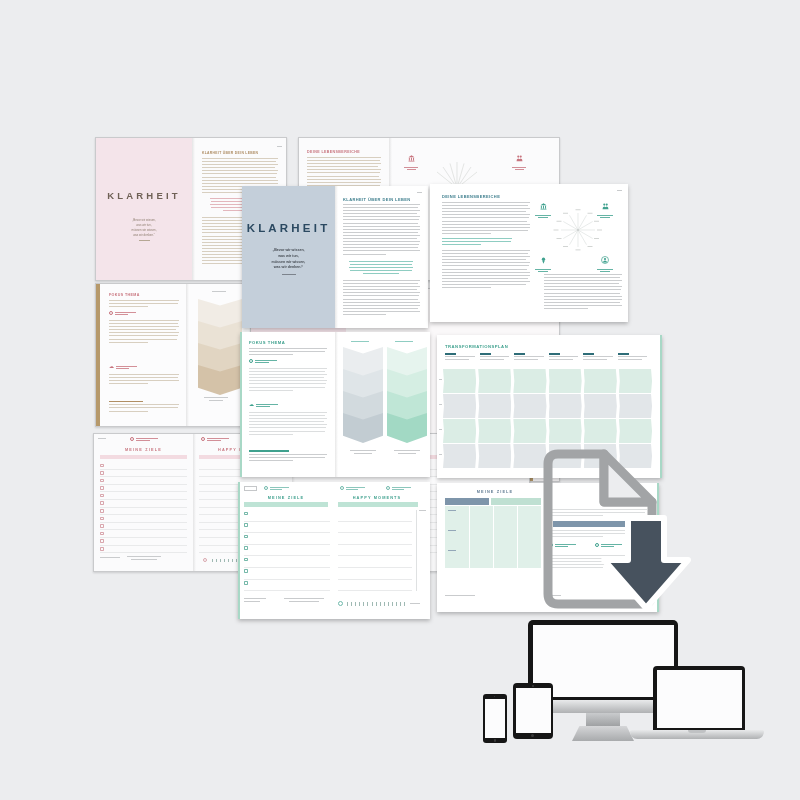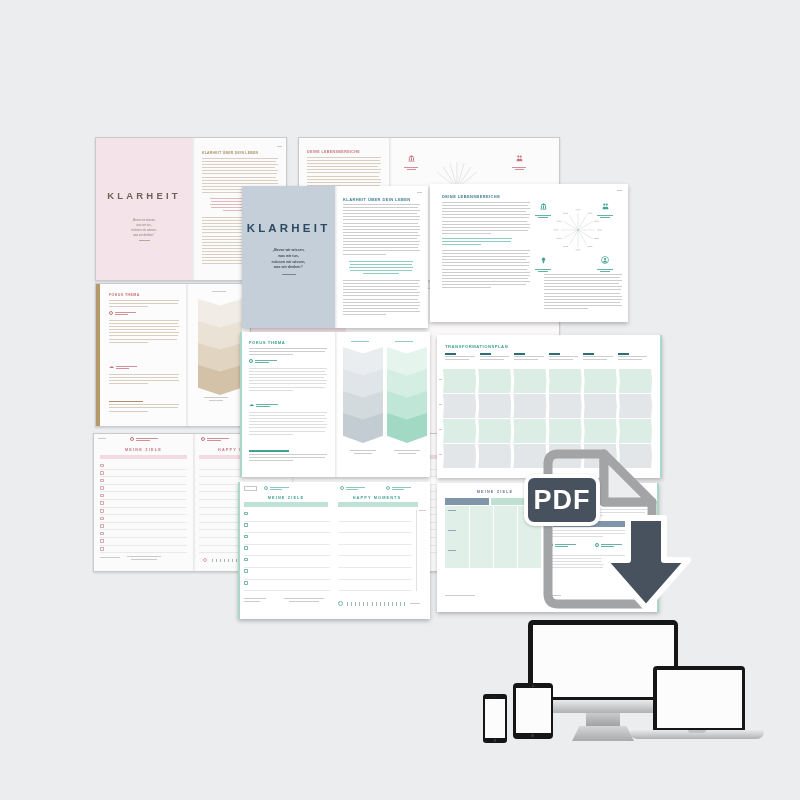--- a/index.html
+++ b/index.html
@@ -846,23 +846,20 @@
       </div>
     <div class="abs bar" style="left:8px;top:112px;width:30px;"></div>
     <div class="abs bar" style="left:110px;top:112px;width:14px;"></div>
   </div>
 
   <div class="abs" style="left:524px;top:446px;width:170px;height:170px;">
     <svg class="abs" style="left:16px;top:0;" width="120" height="166" viewBox="0 0 120 166">
       <path d="M64 8 H18 Q8 8 8 18 V148 Q8 158 18 158 H102 Q112 158 112 148 V56 H64 Z" fill="none" stroke="var(--filegray,#A2A4A6)" stroke-width="9" stroke-linejoin="round"></path>
       <path d="M64 8 L112 56 H64 Z" fill="var(--bg,#ECEDEF)" stroke="var(--filegray,#A2A4A6)" stroke-width="9" stroke-linejoin="round"></path>
     </svg>
-    <div class="abs pdf-badge" style="left:0;top:28px;width:76px;height:52px;">
-      <span>PDF</span>
-    </div>
     <svg class="abs" style="left:76px;top:68px;" width="92" height="100" viewBox="0 0 92 100">
       <polygon points="28,4 64,4 64,46 88,46 46,94 4,46 28,46" fill="var(--slate,#47525E)" stroke="#fff" stroke-width="6" stroke-linejoin="round"></polygon>
     </svg>
   </div>
 
   <div>
 
     <div class="abs" style="left:528px;top:620px;width:150px;height:121px;">
       <div class="dev-frame" style="left:0;top:0;width:150px;height:80px;border-radius:5px 5px 0 0;">
         <div class="dev-screen" style="left:4.5px;top:4.5px;right:4.5px;bottom:3px;"></div>

